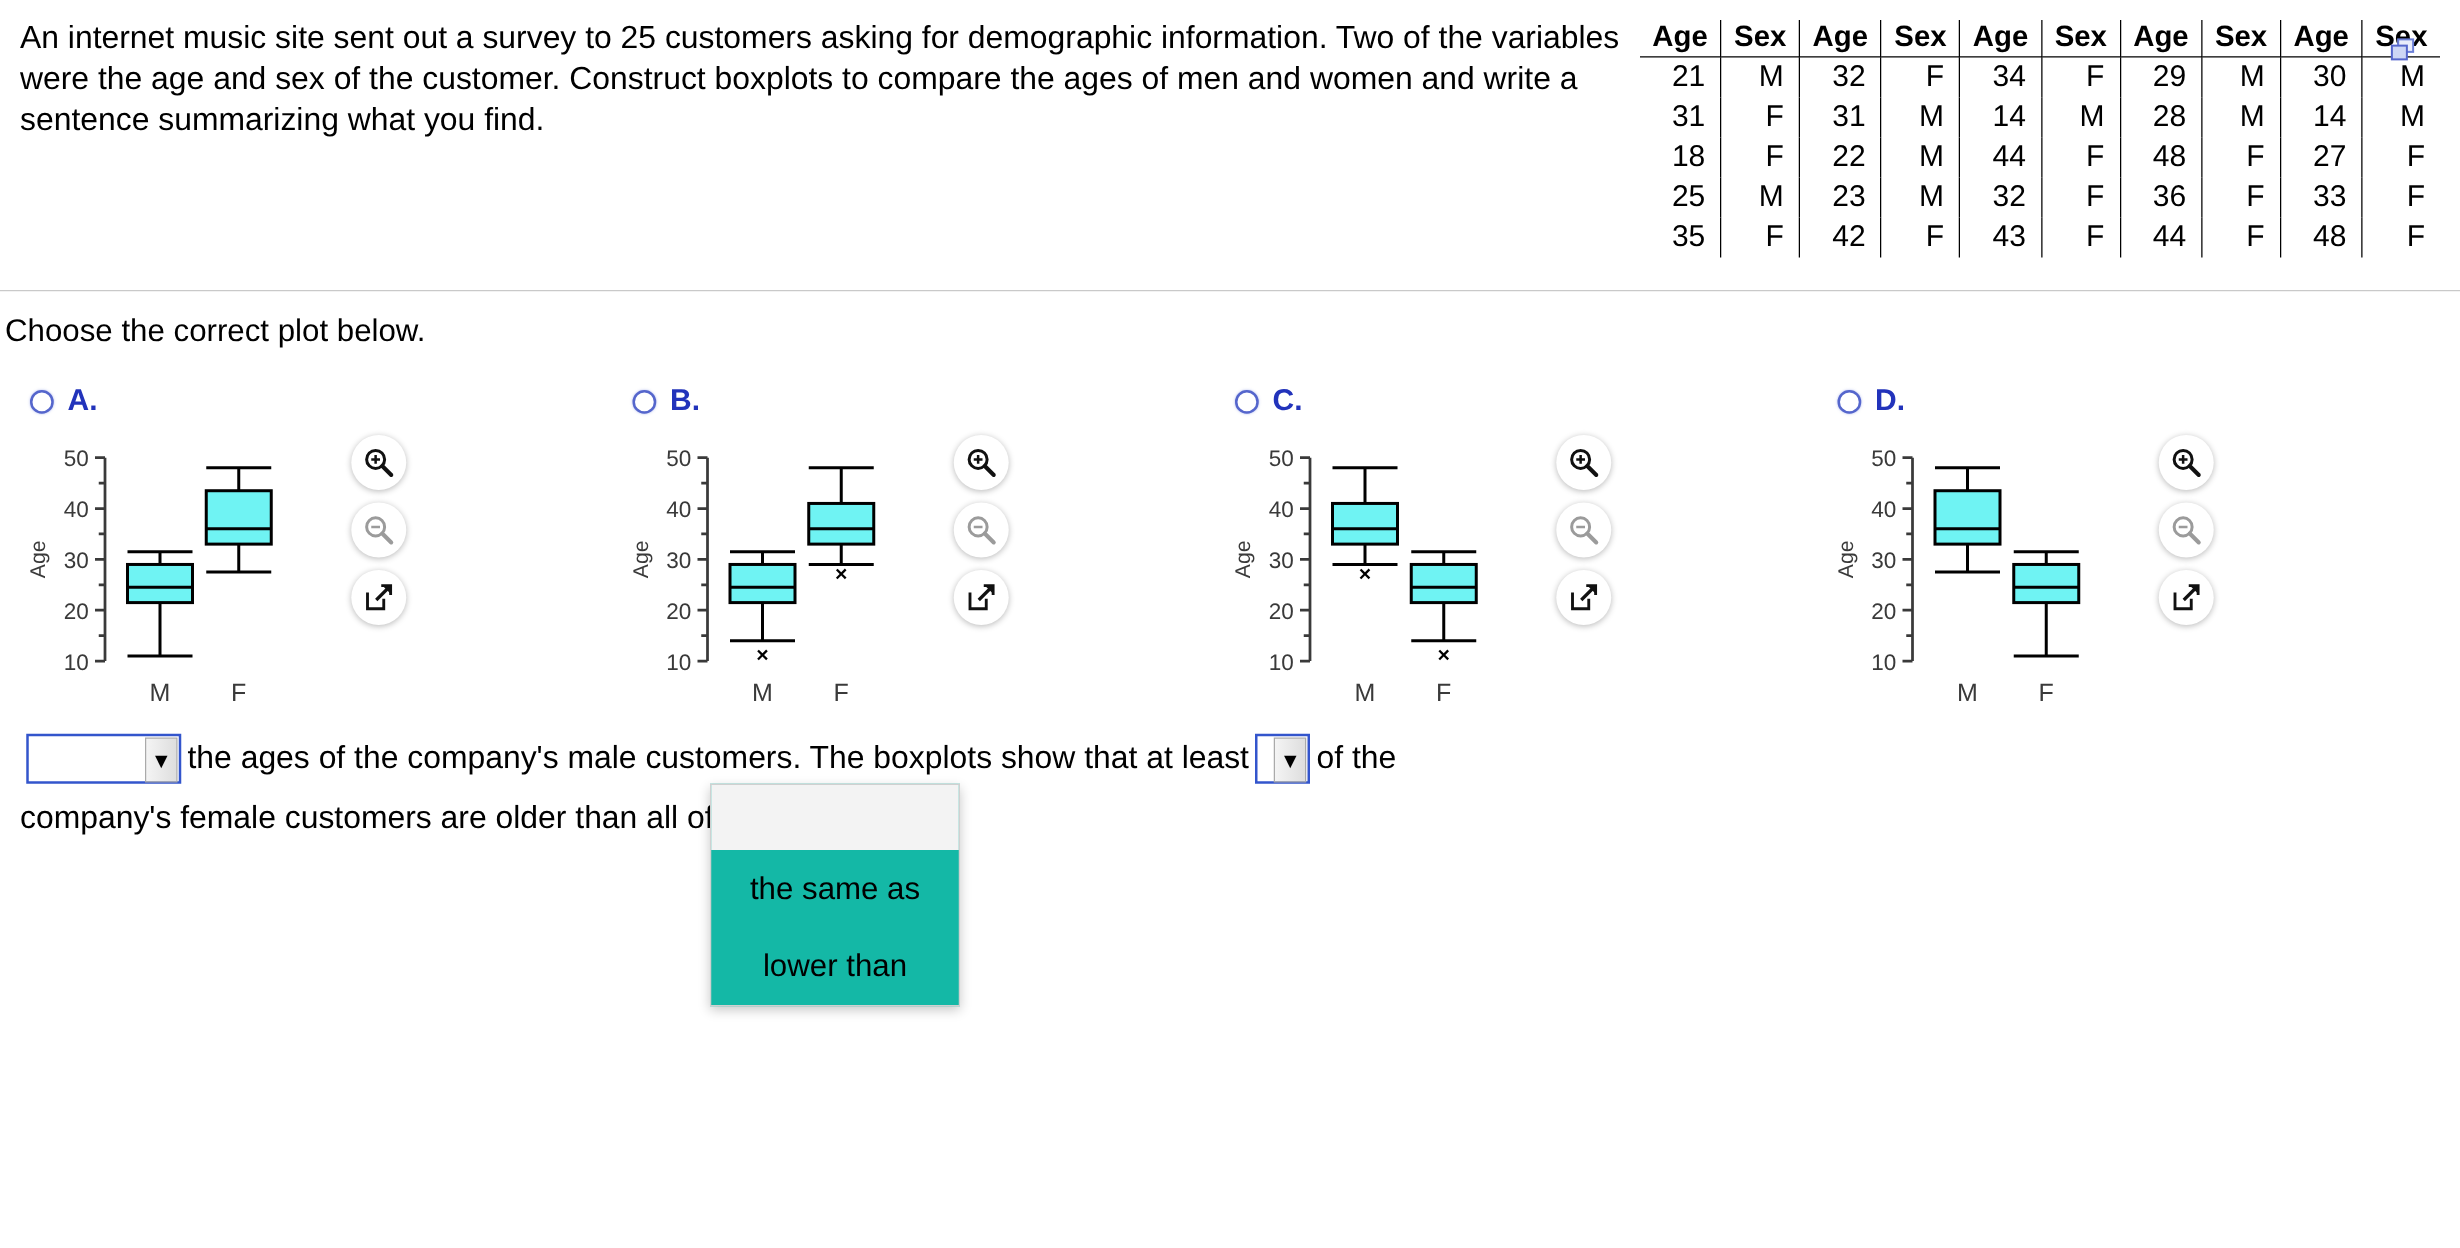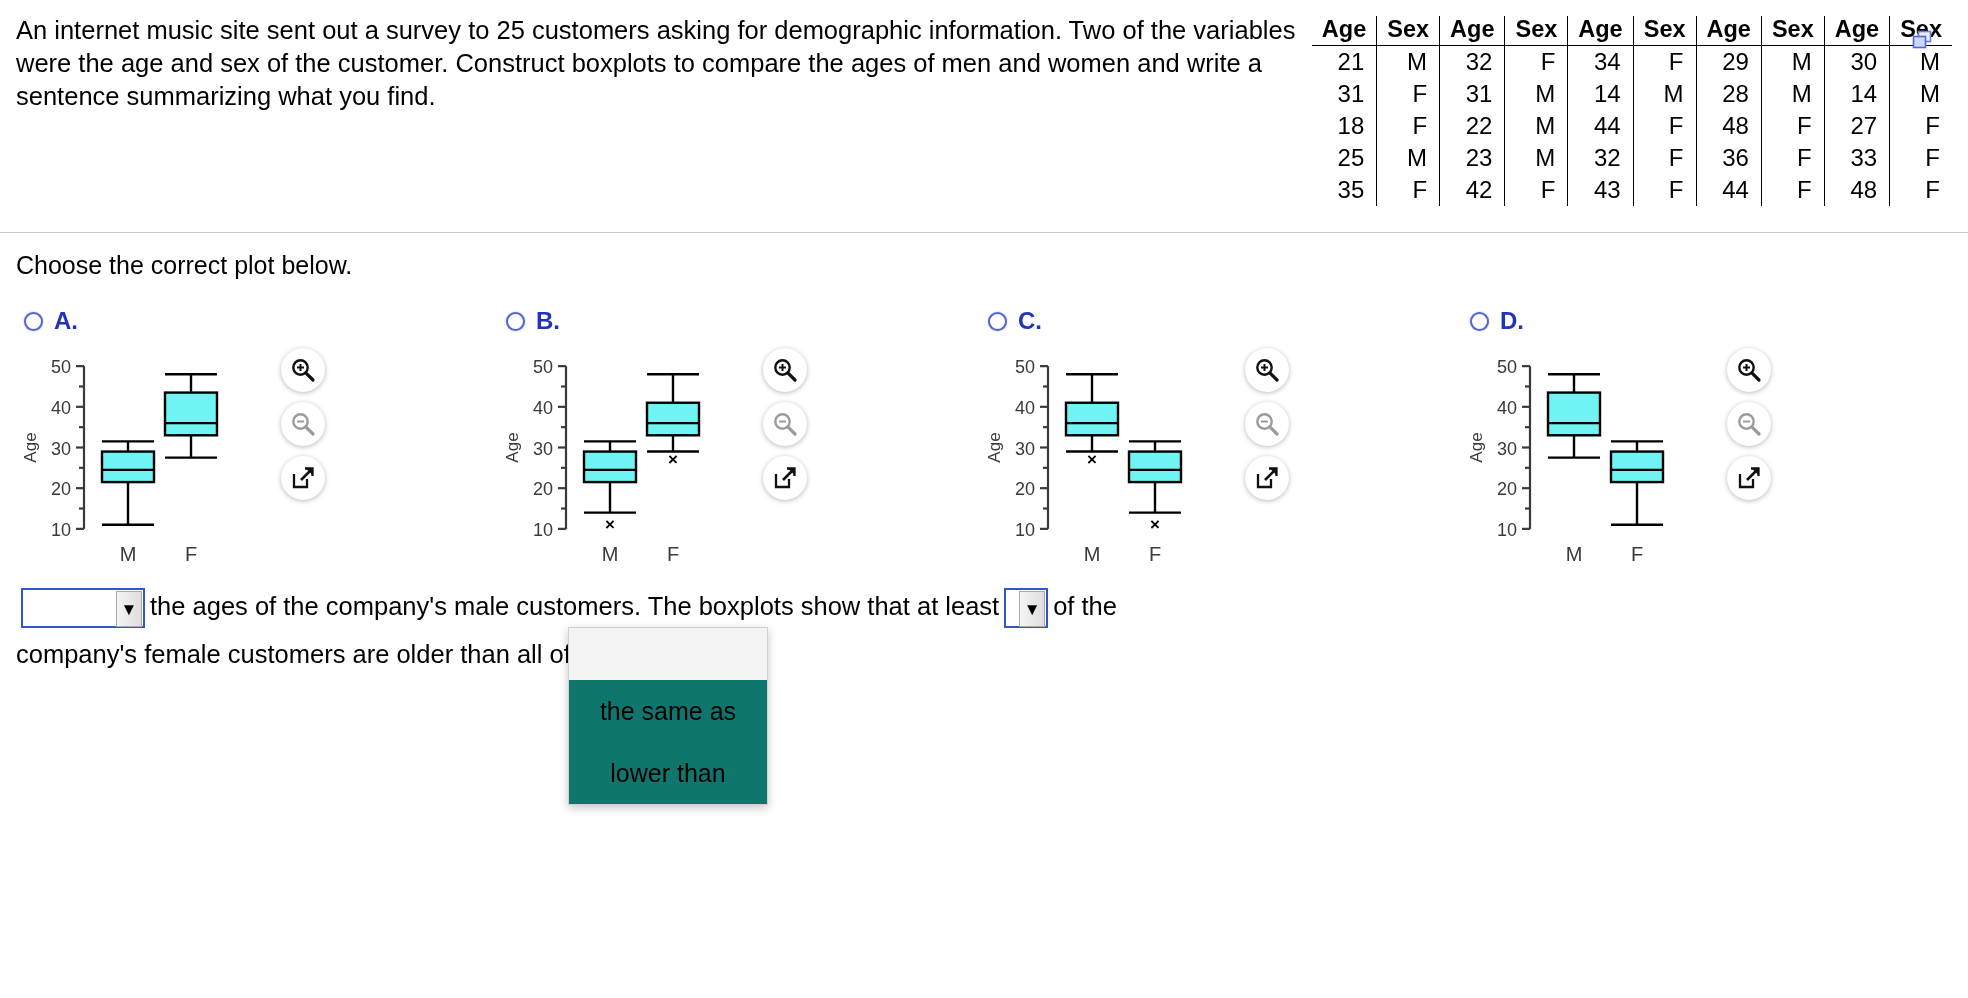--- a/index.html
+++ b/index.html
@@ -64,21 +64,21 @@
 
   hr.divider {
     border: none;
     border-top: 1px solid #c9c9c9;
     margin: 0;
   }
 
   
   #choose-label {
     font-size: 25px;
-    padding: 18px 0 0 16px;
+    padding: 18px 0 0 4px;
   }
 
   #choices {
     position: relative;
     display: flex;
     margin-top: 26px;
     padding-left: 16px;
   }
   .choice {
     position: relative;
@@ -155,21 +155,21 @@
     display: flex; align-items: center; justify-content: center;
     font-size: 17px;
     color: #000;
     line-height: 1;
   }
   #dropdown-menu {
     position: absolute;
     left: 568px;
     top: 45px;
     width: 200px;
-    background: #0f766e;
+    background: #14b8a6;
     border: 1px solid #d0d0d0;
     box-shadow: 0 3px 9px rgba(0,0,0,.22);
     padding: 0;
     z-index: 50;
   }
   .dd-option {
     font-size: 25px;
     text-align: center;
     padding: 16px 6px;
     line-height: 30px;

